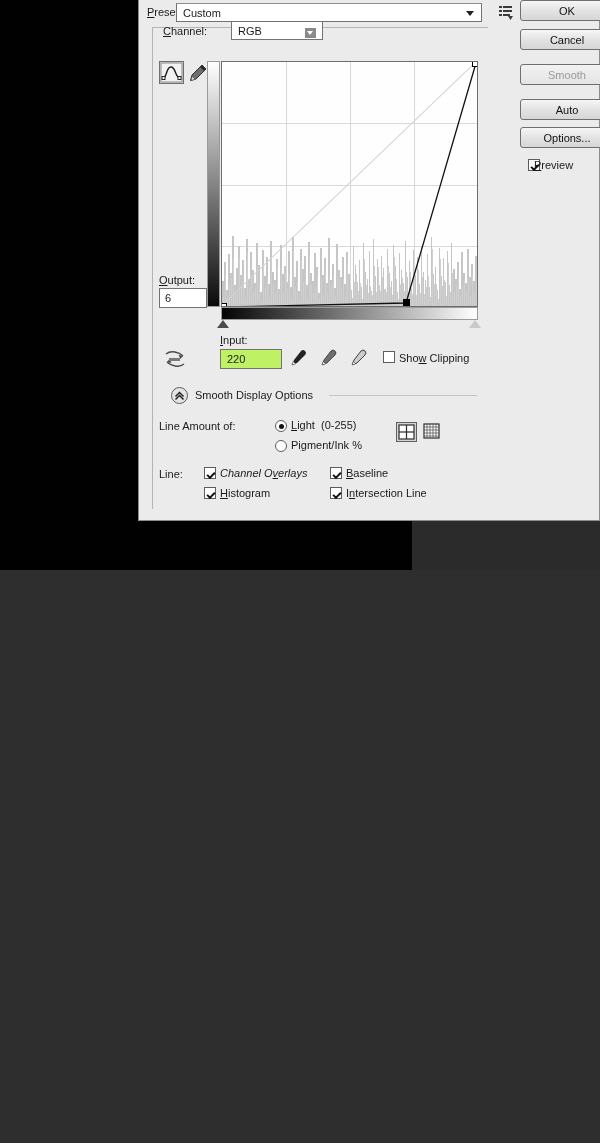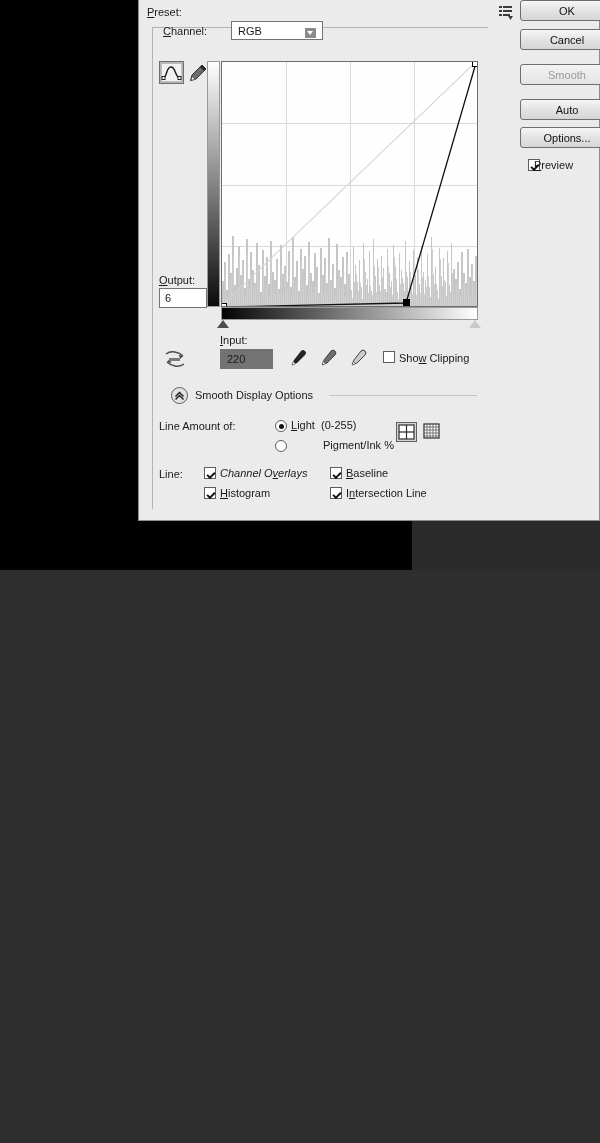--- a/index.html
+++ b/index.html
@@ -119,22 +119,22 @@
   }
   .tri-light {
     position:absolute; left:330px; top:331px;
     width:0;height:0;border-left:6px solid transparent;border-right:6px solid transparent;border-bottom:8px solid #c9c9c9;
   }
 
   
   .curve-toggle-icon { position:absolute; left:24px; top:360px; width:24px; height:22px; }
   .input-label { position:absolute; left:81px; top:345px; }
   .input-input {
-    position:absolute; left:81px; top:360px; width:53px; height:20px;
-    background:#737373; border:1px solid #737373;
+    position:absolute; left:81px; top:360px; width:62px; height:20px;
+    background:#bef264; border:1px solid #737373;
   }
   .input-input > span { position:absolute; left:6px; top:3px; }
   .dropper { position:absolute; top:359px; width:21px; height:21px; }
   .dropper.d1{ left:148px; } .dropper.d2{ left:178px; } .dropper.d3{ left:208px; }
 
   .showclip-cb { position:absolute; left:244px; top:362px; width:12px; height:12px; background:#fff; border:1px solid #5d5d5d; }
   .showclip-lbl { position:absolute; left:260px; top:363px; }
 
   
   .cdo-toggle {
@@ -143,21 +143,21 @@
   }
   .cdo-label { position:absolute; left:56px; top:400px; }
   .cdo-rule  { position:absolute; left:190px; top:406px; width:148px; height:1px; background:#c4c4c4; }
 
   
   .sao-label { position:absolute; left:20px; top:431px; }
   .radio { position:absolute; width:12px; height:12px; border:1px solid #5d5d5d; border-radius:50%; background:#fff; }
   .radio.sel::after { content:""; position:absolute; left:2.5px; top:2.5px; width:5px; height:5px; border-radius:50%; background:#111; }
   .r1 { left:136px; top:431px; } .r2 { left:136px; top:451px; }
   .r1-lbl { position:absolute; left:152px; top:430px; }
-  .r2-lbl { position:absolute; left:152px; top:450px;margin-left:32px; }
+  .r2-lbl { position:absolute; left:152px; top:450px; }
 
   .gridbtn { position:absolute; top:433px; width:21px; height:20px; }
   .gridbtn.g1 { left:257px; background:#d4d4d4; border:1px solid #5f5f5f; }
   .gridbtn.g2 { left:283px; background:#ebebeb; }
 
   
   .show-label { position:absolute; left:20px; top:479px; }
   .cb { position:absolute; width:12px; height:12px; background:#fff; border:1px solid #5d5d5d; }
   .cb.chk::after {
     content:""; position:absolute; left:2px; top:4px; width:6px; height:3px;
@@ -197,20 +197,24 @@
   <div class="doc-black"></div>
   <div class="canvas-strip"></div>
   <div class="canvas-area">
     
   </div>
 
   <div class="dialog">
 
     <div class="preset-row">
       <span class="preset-label lbl"><span class="u">P</span>reset:</span>
+      <div class="preset-select">
+        <span class="preset-value lbl">Custom</span>
+        <span class="preset-arrow"></span>
+      </div>
       <div class="preset-menu-btn">
         <svg width="18" height="17" viewBox="0 0 18 17">
           <g fill="#3a3a3a">
             <rect x="2" y="2" width="3" height="2"></rect>
               <rect x="6" y="2" width="9" height="2"></rect>
             <rect x="2" y="6" width="3" height="2"></rect>
               <rect x="6" y="6" width="9" height="2"></rect>
             <rect x="2" y="10" width="3" height="2"></rect>
               <rect x="6" y="10" width="7" height="2"></rect>
           </g>

